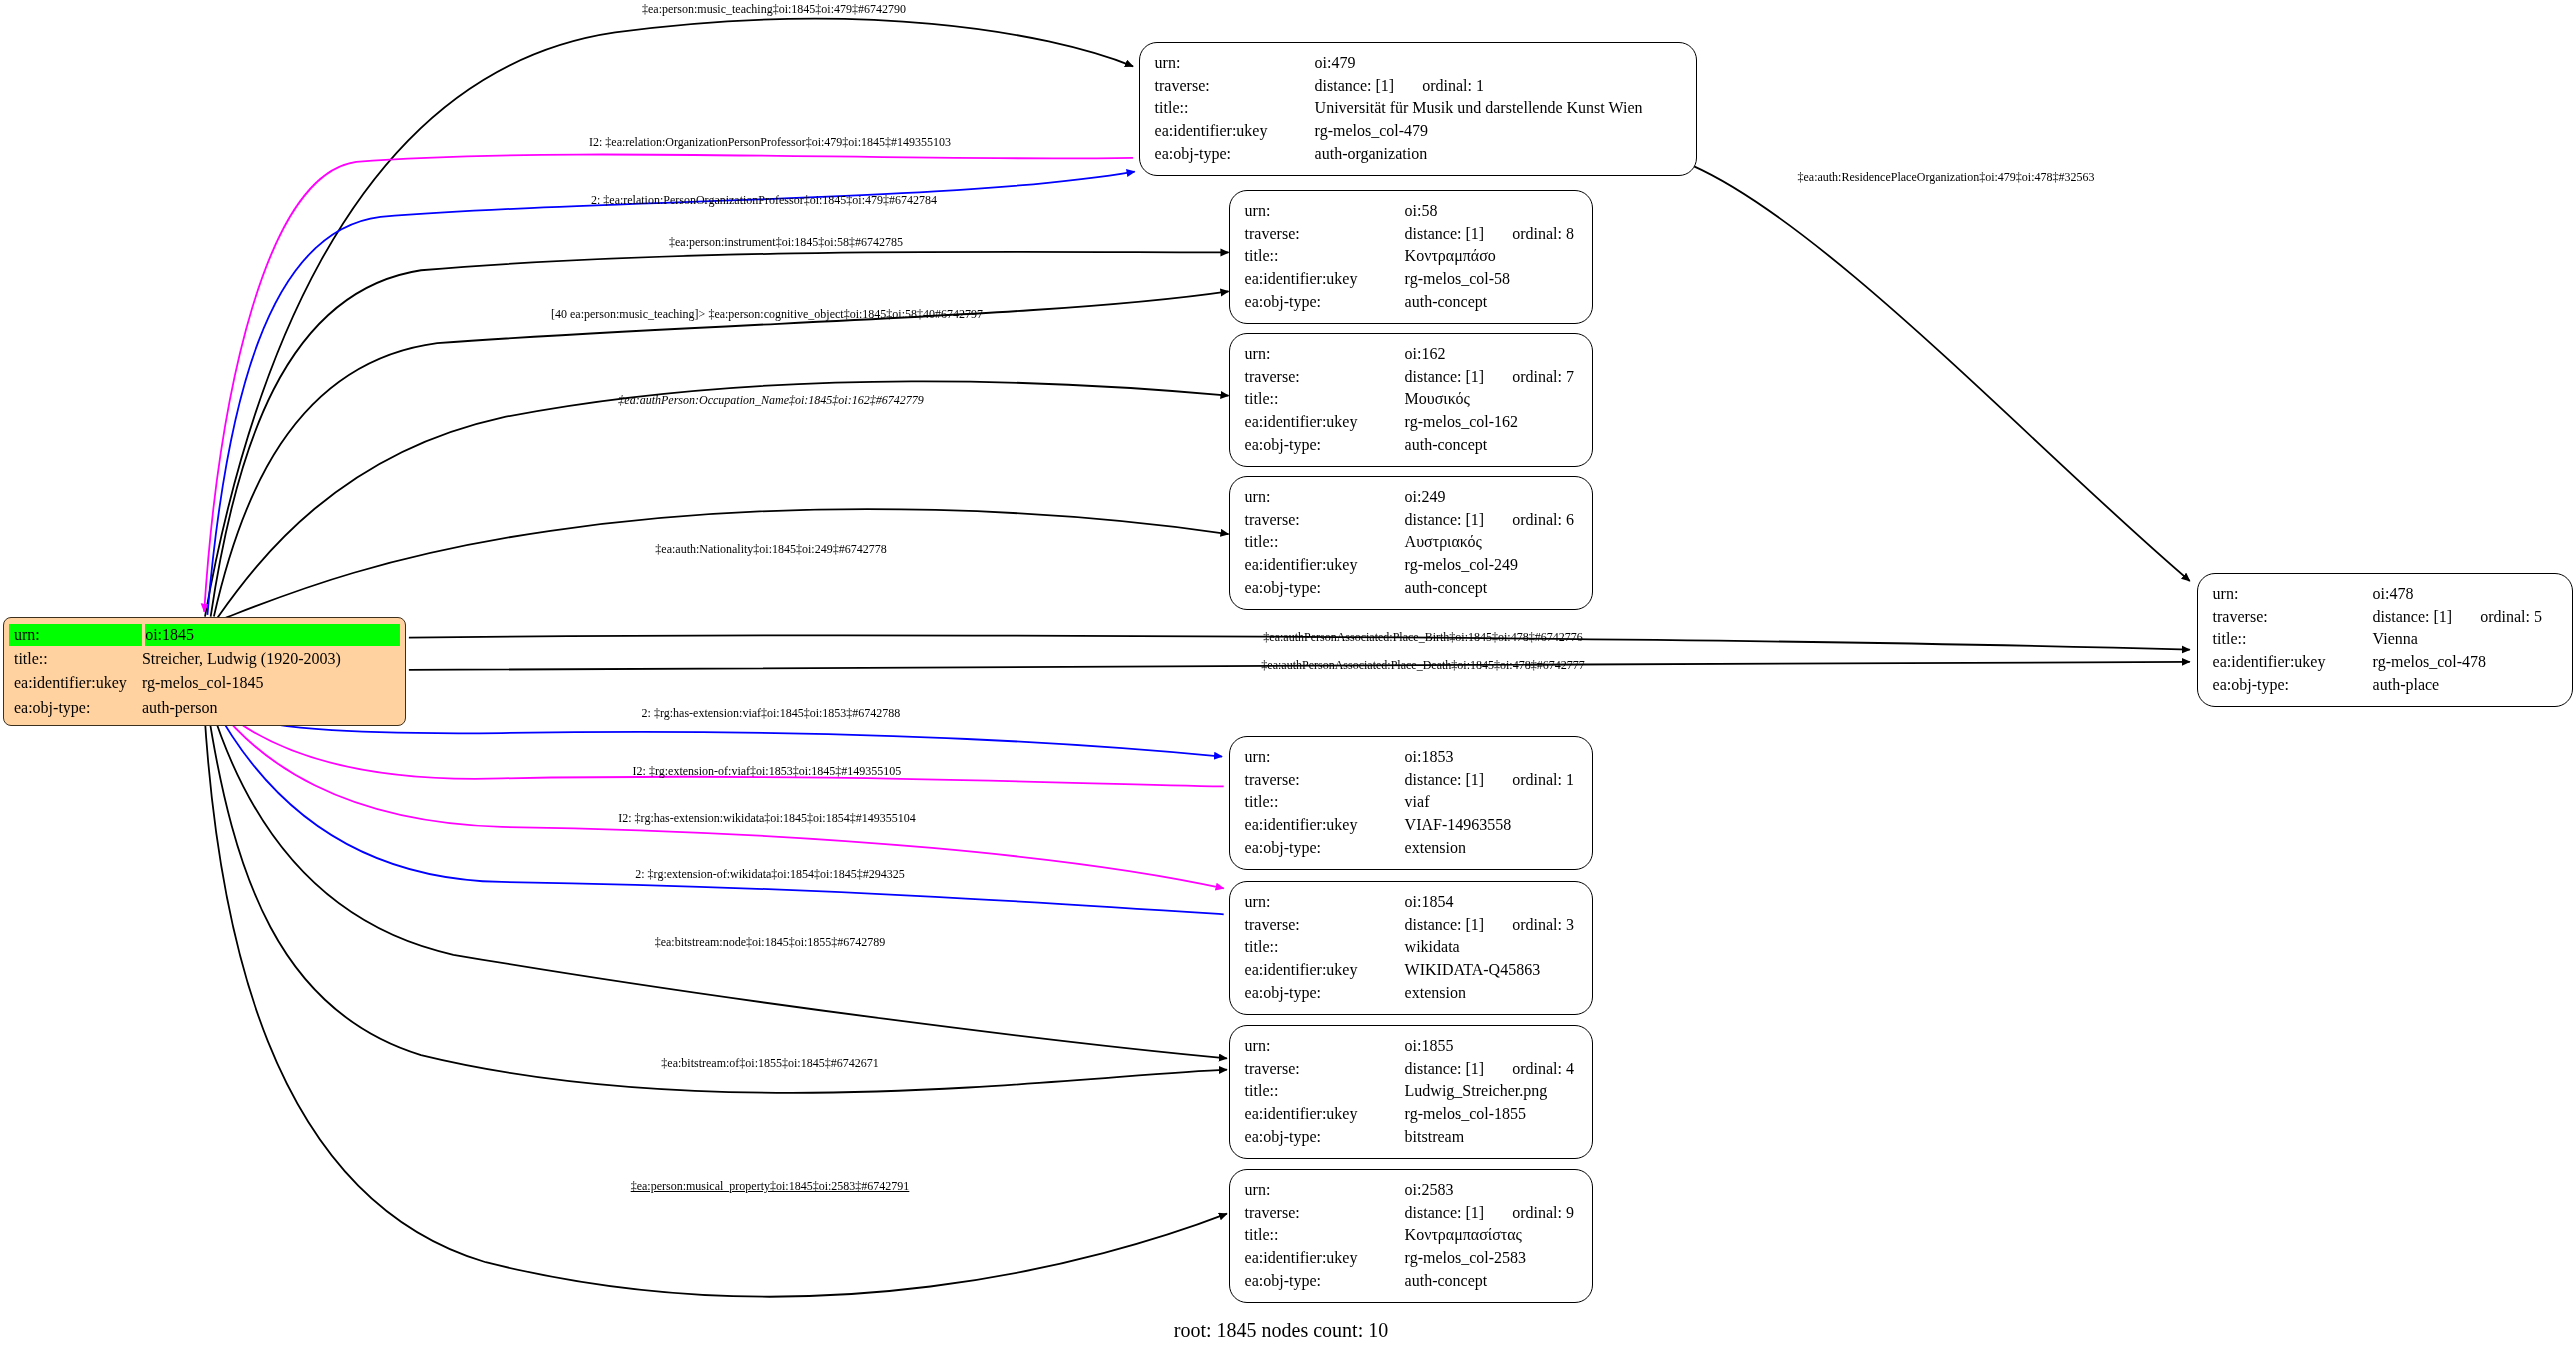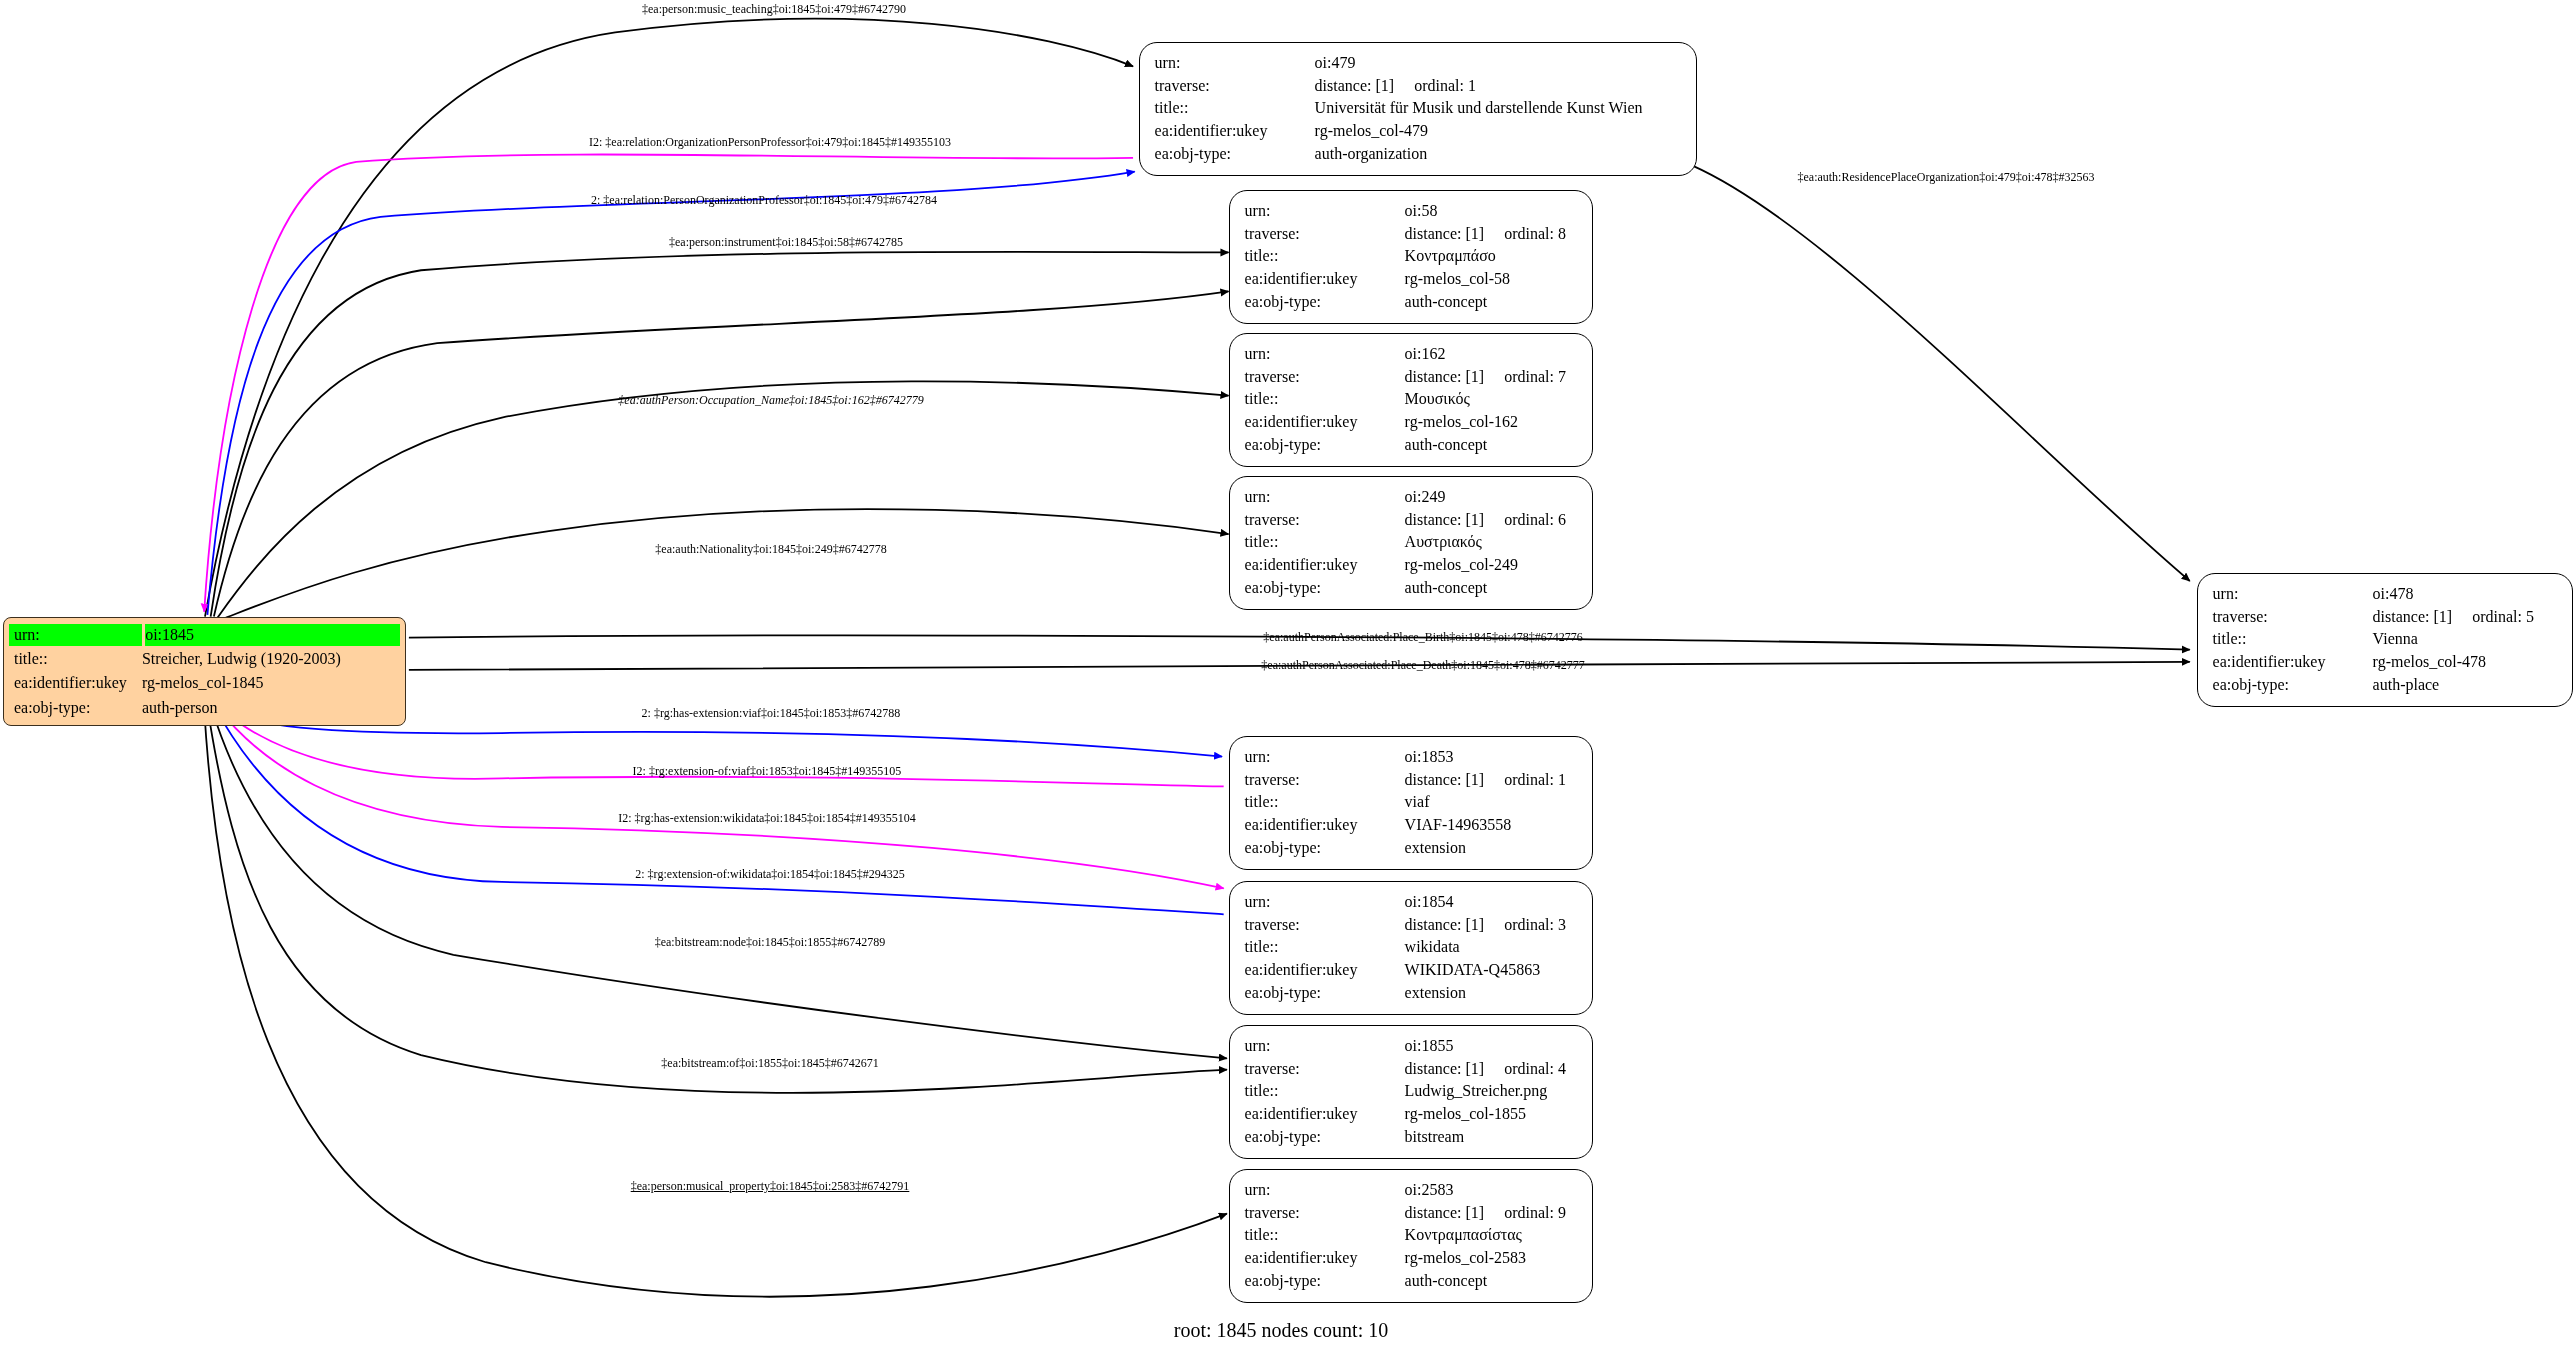--- a/index.html
+++ b/index.html
@@ -63,21 +63,21 @@
     padding: 0.8px 0;
   }
   .hl .k, .hl .v {
     background: #00ff00;
   }
   .hl .k {
     margin-right: 3.2px;
   }
   .trav .v {
     display: flex;
-    gap: 20px;
+    gap: 28px;
   }
   .edge-label {
     position: absolute;
     font-size: 12px;
     line-height: 1;
     white-space: nowrap;
     color: #000000;
   }
   .edge-label.center {
     transform: translateX(-50%);
@@ -399,20 +399,21 @@
   </div>
 
   <div class="edge-label center" style="left:774px; top:3.2px;">‡ea:person:music_teaching‡oi:1845‡oi:479‡#6742790</div>
 
   <div class="edge-label center" style="left:770px; top:136px;text-align:center;">I2: ‡ea:relation:OrganizationPersonProfessor‡oi:479‡oi:1845‡#149355103</div>
 
   <div class="edge-label center" style="left:764px; top:194px;">2: ‡ea:relation:PersonOrganizationProfessor‡oi:1845‡oi:479‡#6742784</div>
 
   <div class="edge-label center" style="left:786px; top:236px;">‡ea:person:instrument‡oi:1845‡oi:58‡#6742785</div>
 
+  <div class="edge-label center" style="left:767px; top:308px;">[40 ea:person:music_teaching]&gt; ‡ea:person:cognitive_object‡oi:1845‡oi:58‡40#6742797</div>
 
   <div class="edge-label center" style="left:771px; top:394px;font-style:italic;">‡ea:authPerson:Occupation_Name‡oi:1845‡oi:162‡#6742779</div>
 
   <div class="edge-label center" style="left:771px; top:543px;">‡ea:auth:Nationality‡oi:1845‡oi:249‡#6742778</div>
 
   <div class="edge-label center" style="left:1946px; top:171px;">‡ea:auth:ResidencePlaceOrganization‡oi:479‡oi:478‡#32563</div>
 
   <div class="edge-label center" style="left:1423px; top:631px;">‡ea:authPersonAssociated:Place_Birth‡oi:1845‡oi:478‡#6742776</div>
 
   <div class="edge-label center" style="left:1423px; top:659px;">‡ea:authPersonAssociated:Place_Death‡oi:1845‡oi:478‡#6742777</div>

